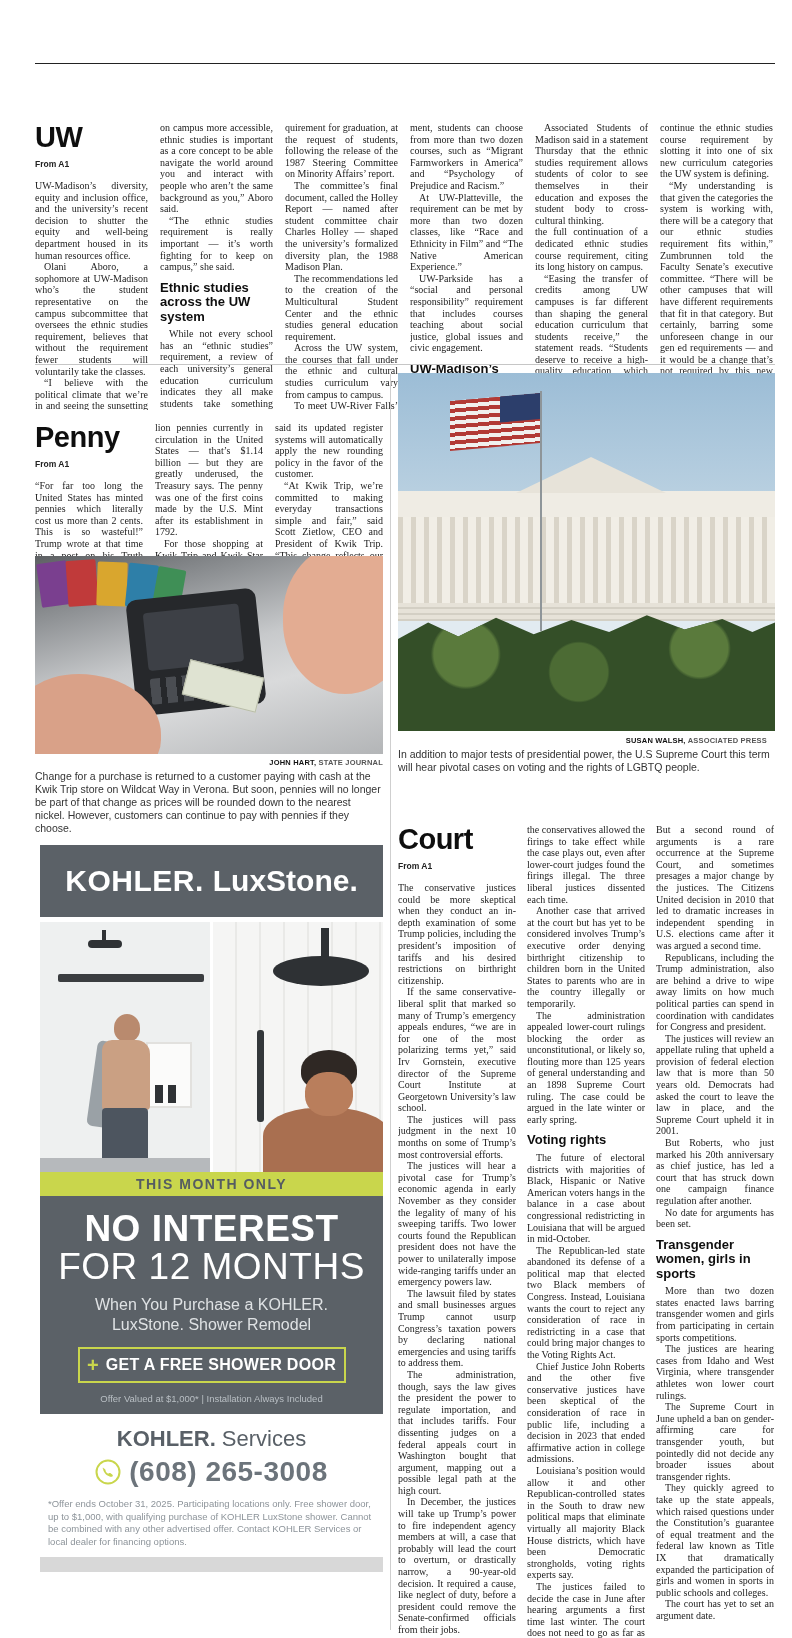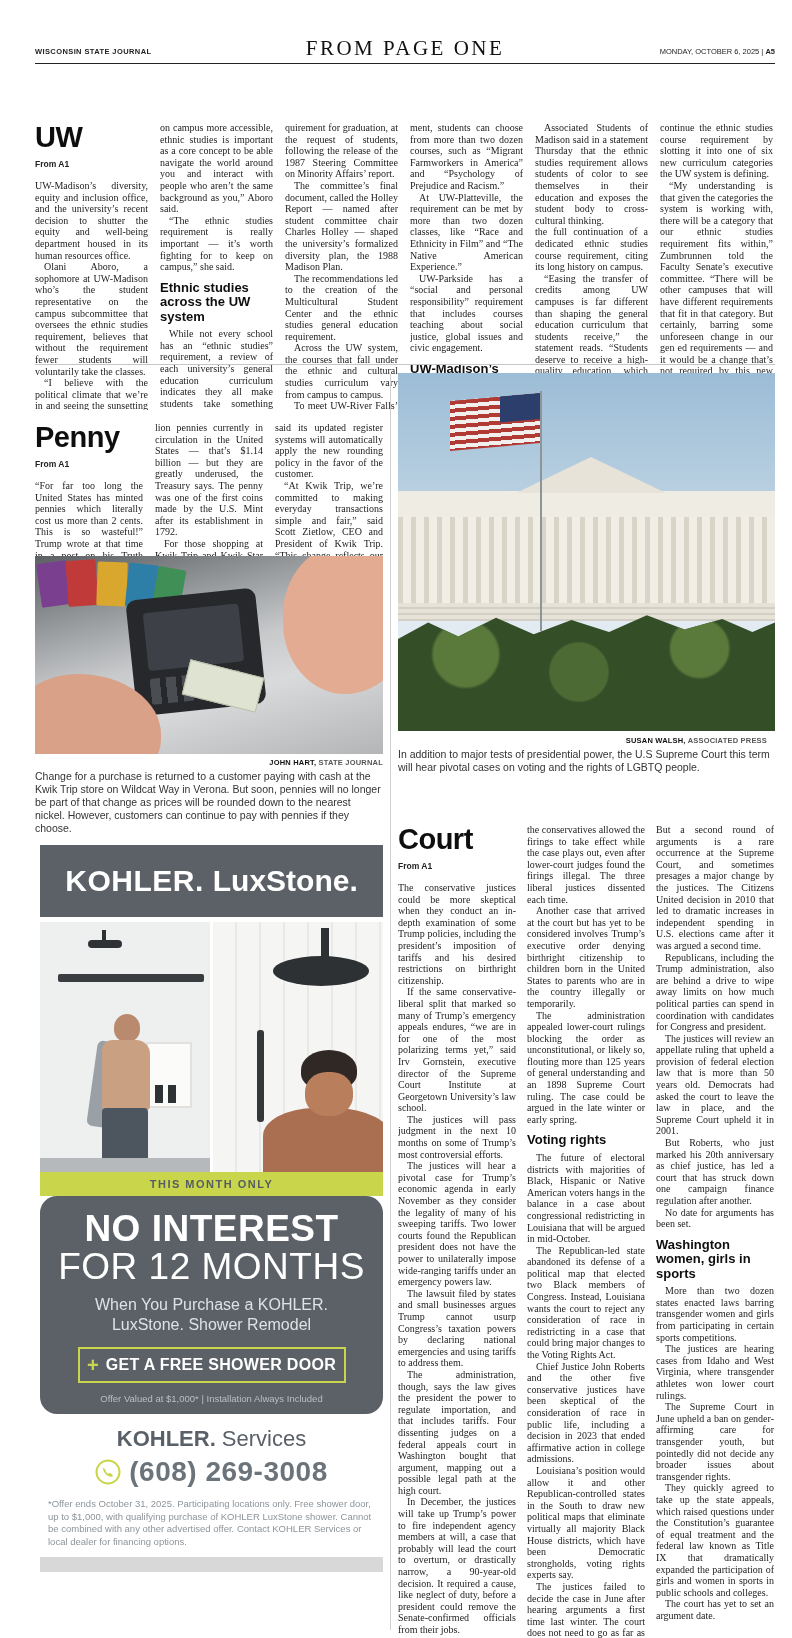--- a/index.html
+++ b/index.html
@@ -92,22 +92,22 @@
   .ph-left .pants{position:absolute;left:62px;top:186px;width:46px;height:64px;background:#4d555f;border-radius:4px;}
   .ph-left .floor{position:absolute;left:0;right:0;bottom:0;height:14px;background:#b6b9bc;}
   .ph-right{background:repeating-linear-gradient(90deg,#f5f5f4 0 22px,#e9e9e7 22px 24px);}
   .ph-right .rainhead{position:absolute;right:14px;top:34px;width:96px;height:30px;background:#2e3134;border-radius:50%;}
   .ph-right .rainarm{position:absolute;right:54px;top:6px;width:8px;height:34px;background:#2e3134;}
   .ph-right .slidebar{position:absolute;left:44px;top:108px;width:7px;height:92px;background:#33373a;border-radius:3px;}
   .ph-right .man2-hair{position:absolute;right:26px;top:128px;width:56px;height:40px;background:#2f2824;border-radius:50% 50% 40% 40%;}
   .ph-right .man2-face{position:absolute;right:30px;top:150px;width:48px;height:44px;background:#b97e5c;border-radius:45%;}
   .ph-right .man2-sh{position:absolute;right:-10px;top:186px;width:130px;height:70px;background:#a96f50;border-radius:40% 45% 0 0;}
   .ad-lime{height:24px;background:#c9d64c;display:flex;align-items:center;justify-content:center;
-    font-weight:800;font-size:11px;letter-spacing:1.5px;color:#555c62;}
-  .ad-dark{height:218px;background:#5b6167;text-align:center;color:#fff;border-radius:17px;}
+    font-weight:800;font-size:14px;letter-spacing:1.5px;color:#555c62;}
+  .ad-dark{height:218px;background:#5b6167;text-align:center;color:#fff;}
   .ad-dark .h1{padding-top:14px;font-weight:800;font-size:37px;line-height:38px;letter-spacing:.5px;}
   .ad-dark .h2{font-weight:400;font-size:37px;line-height:38px;letter-spacing:.5px;}
   .ad-dark .sub{margin-top:9px;font-size:16px;line-height:20px;color:#dfe2e4;}
   .ad-cta{display:flex;align-items:center;justify-content:center;gap:7px;margin:12px auto 0;
     width:264px;height:32px;border:2px solid #c9d64c;}
   .ad-cta .plus{color:#c9d64c;font-weight:800;font-size:20px;}
   .ad-cta .txt{color:#fff;font-weight:800;font-size:16px;letter-spacing:.3px;}
   .ad-offer{margin-top:10px;font-size:9.5px;color:#b9bfc4;}
   .ad-white{height:158px;background:#fff;text-align:center;}
   .svc{padding-top:12px;font-size:22px;color:#596067;}
@@ -117,25 +117,20 @@
   .phones{margin-top:4px;display:flex;align-items:center;justify-content:center;gap:8px;}
   .phone-num{font-weight:800;font-size:28px;color:#6c747b;letter-spacing:.5px;}
   .fineprint{margin:10px 8px 0;text-align:left;font-size:9.5px;line-height:12.5px;color:#8d949a;}
   .ad-endbar{margin-top:9px;height:15px;background:#d8d8d8;}
 </style>
 </head>
 <body>
 
 <div class="page">
 
-  <div class="hdr">
-    <div class="hdr-left">WISCONSIN STATE JOURNAL</div>
-    <div class="hdr-center">FROM PAGE ONE</div>
-    <div class="hdr-right"><span>MONDAY, OCTOBER 6, 2025</span> <span>|</span> <span class="pg">A5</span></div>
-  </div>
   <div class="rule" style="top:63px;"></div>
 
   <section class="uw">
     <div class="cols">
       <div class="col">
         <h1 class="headline">UW</h1>
         <div class="fromline">From A1</div>
         <p class="bp flush">UW-Madison’s diversity, equity and inclusion office, and the university’s recent decision to shutter the equity and well-being department housed in its human resources office.</p>
         <p class="bp">Olani Aboro, a sophomore at UW-Madison who’s the student representative on the campus subcommittee that oversees the ethnic studies requirement, believes that without the requirement fewer students will voluntarily take the classes.</p>
         <p class="bp">“I believe with the political climate that we’re in and seeing the sunsetting of a lot of DEI programs and initiatives that help make education and other things</p>
@@ -257,21 +252,21 @@
         <p class="bp">Chief Justice John Roberts and the other five conservative justices have been skeptical of the consideration of race in public life, including a decision in 2023 that ended affirmative action in college admissions.</p>
         <p class="bp">Louisiana’s position would allow it and other Republican-controlled states in the South to draw new political maps that eliminate virtually all majority Black House districts, which have been Democratic strongholds, voting rights experts say.</p>
         <p class="bp">The justices failed to decide the case in June after hearing arguments a first time last winter. The court does not need to go as far as Louisiana wants to reject the congressional map.</p>
       </div>
       <div class="col">
         <p class="bp flush">But a second round of arguments is a rare occurrence at the Supreme Court, and sometimes presages a major change by the justices. The Citizens United decision in 2010 that led to dramatic increases in independent spending in U.S. elections came after it was argued a second time.</p>
         <p class="bp">Republicans, including the Trump administration, also are behind a drive to wipe away limits on how much political parties can spend in coordination with candidates for Congress and president.</p>
         <p class="bp">The justices will review an appellate ruling that upheld a provision of federal election law that is more than 50 years old. Democrats had asked the court to leave the law in place, and the Supreme Court upheld it in 2001.</p>
         <p class="bp">But Roberts, who just marked his 20th anniversary as chief justice, has led a court that has struck down one campaign finance regulation after another.</p>
         <p class="bp">No date for arguments has been set.</p>
-        <h3 class="subhead">Washington women, girls in sports</h3>
+        <h3 class="subhead">Transgender women, girls in sports</h3>
         <p class="bp">More than two dozen states enacted laws barring transgender women and girls from participating in certain sports competitions.</p>
         <p class="bp">The justices are hearing cases from Idaho and West Virginia, where transgender athletes won lower court rulings.</p>
         <p class="bp">The Supreme Court in June upheld a ban on gender-affirming care for transgender youth, but pointedly did not decide any broader issues about transgender rights.</p>
         <p class="bp">They quickly agreed to take up the state appeals, which raised questions under the Constitution’s guarantee of equal treatment and the federal law known as Title IX that dramatically expanded the participation of girls and women in sports in public schools and colleges.</p>
         <p class="bp">The court has yet to set an argument date.</p>
       </div>
     </div>
   </section>
 
   <div class="ad">
@@ -317,20 +312,20 @@
       </div>
       <div class="ad-offer">Offer Valued at $1,000* | Installation Always Included</div>
     </div>
     <div class="ad-white">
       <div class="svc"><span class="sb">KOHLER.</span><span> Services</span></div>
       <div class="phones">
         <svg width="26" height="26" viewBox="0 0 26 26">
           <circle cx="13" cy="13" r="11.5" fill="none" stroke="#c9d64c" stroke-width="2"></circle>
           <path d="M8.2 8.8c-.6 2.2 1.2 5.6 3.8 7.4 1.9 1.3 4.2 1.9 5.4 1.2.6-.4.6-1.3-.2-2l-1.6-1.2c-.6-.4-1.2-.3-1.6.1-.4.4-1.1.3-2-.4-1-.8-1.6-1.7-1.4-2.3.1-.5 0-1-.6-1.4l-1.2-1c-.7-.6-1.5-.5-1.6.6z" fill="#c9d64c"></path>
         </svg>
-        <span class="phone-num">(608) 269-3008</span>
+        <span class="phone-num">(608) 265-3008</span>
       </div>
       <div class="fineprint">*Offer ends October 31, 2025. Participating locations only. Free shower door, up to $1,000, with qualifying purchase of KOHLER LuxStone shower. Cannot be combined with any other advertised offer. Contact KOHLER Services or local dealer for financing options.</div>
       <div class="ad-endbar"></div>
     </div>
   </div>
 
 </div>
 
 </body></html>

